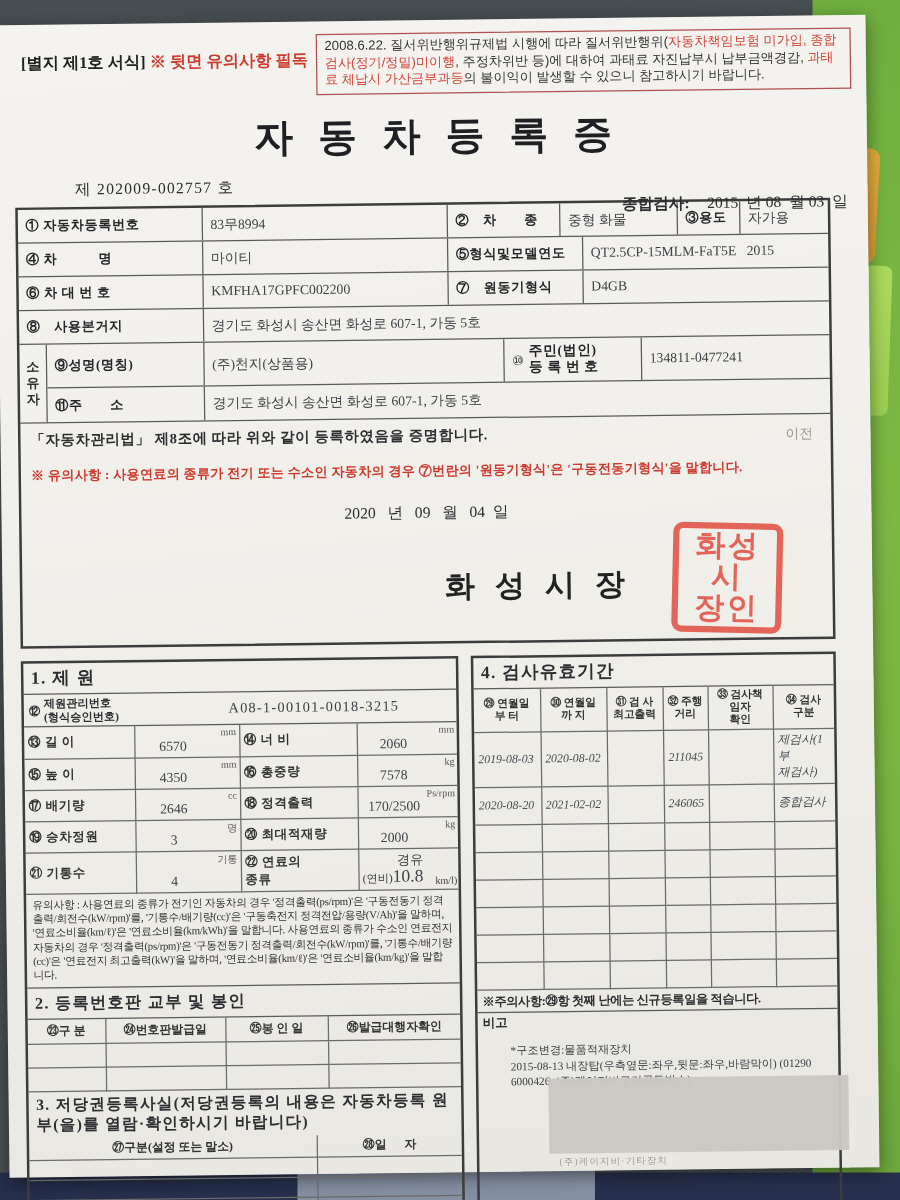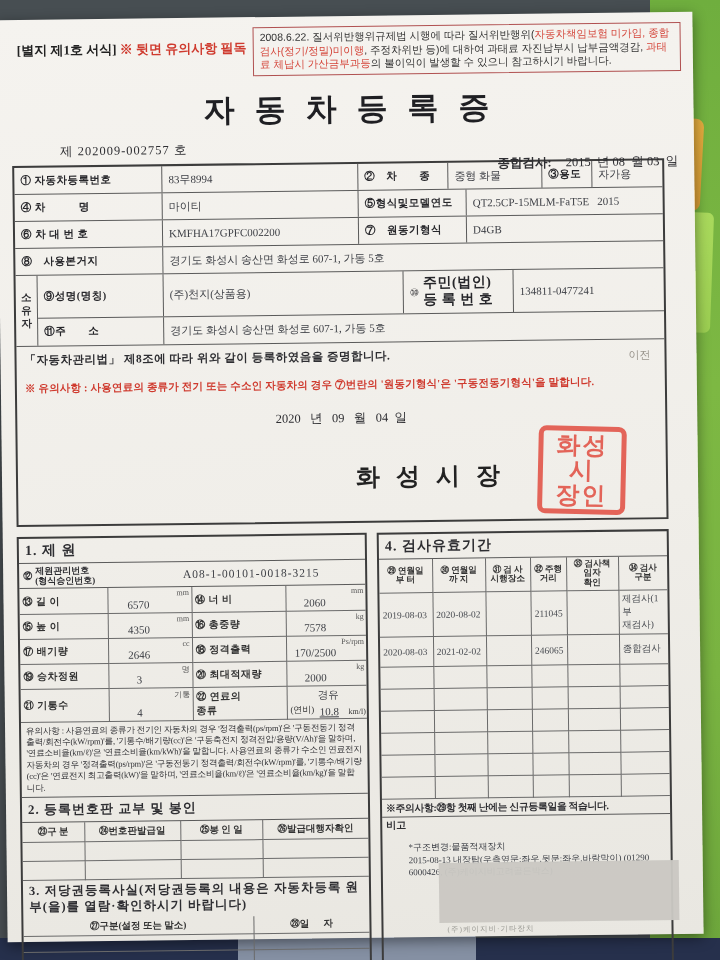--- a/index.html
+++ b/index.html
@@ -97,34 +97,34 @@
                    font-size:11.5px; color:#3f4147; letter-spacing:1px; }
   .spec-table td { height:25px; }
   .spec-lbl { font-weight:bold; font-size:10px; letter-spacing:.5px; }
   .spec-val { position:relative; }
   .spec-val .v { position:absolute; left:0; right:22px; bottom:2px; text-align:center;
                  font-size:11px; color:#3f4147; }
   .spec-val .u { position:absolute; right:2px; top:1px; font-size:8px; color:#555; }
   .fuel-cell { position:relative; font-size:9px; }
   .fuel-cell .fv { position:absolute; right:28px; top:2px; font-size:10.5px; color:#3f4147; }
   .fuel-cell .fe { position:absolute; left:3px; bottom:2px; }
-  .fuel-cell .fn { position:absolute; right:28px; bottom:1px; font-size:11px; color:#3f4147;text-decoration:underline;}
+  .fuel-cell .fn { position:absolute; right:28px; bottom:1px; font-size:14px; color:#3f4147;}
   .fuel-cell .fu { position:absolute; right:1px; bottom:2px; font-size:8px; }
 
   .spec-note { font-size:8.6px; line-height:1.32; padding:3px 5px; color:#2f2f33;
                border-bottom:1px solid #5a5a5a; letter-spacing:-0.2px; }
 
   .plate-table th { height:20px; font-weight:bold; font-size:9.5px; }
   .plate-table td { height:19px; }
   .mort-table th { height:17px; font-weight:bold; }
   .mort-table td { height:16px; }
 
   .insp-table th { font-weight:bold; white-space:pre-line; line-height:1.15; font-size:8.6px;
                    height:30px; vertical-align:middle; text-align:center; }
-  .insp-table td { height:30px; font-size:9.5px; color:#474a50; }
+  .insp-table td { height:30px; font-size:9.5px; color:#474a50;font-style:italic; }
   .insp-table td.c { text-align:center; }
   .insp-table tr.empty td { height:22px; }
   .rbox-caution { font-size:9.8px; font-weight:bold; padding:3px 4px 1px 4px;
                   border-bottom:1px solid #5a5a5a; letter-spacing:-0.3px; }
   .rbox-bigo { font-size:10px; font-weight:bold; padding:1px 4px; }
   .rbox-remarks { font-size:9px; line-height:1.4; padding:8px 6px 4px 26px; color:#3a3d44; }
   .redact-gray { position:absolute; left:432px; top:848px; width:240px; height:60px;
                  background:#cac8c3; opacity:.96; }
   .redact-faint-txt { position:absolute; left:440px; top:910px; color:#9a9a94; font-size:7.5px;
                       letter-spacing:1px; }
@@ -192,21 +192,21 @@
       <div class="owner-wrap">
         <div class="owner-side">소
 유
 자</div>
         <div class="owner-rows">
           <div class="mrow">
             <div class="mc lbl" style="width:126px">⑨성명(명칭)</div>
             <div class="mc val" style="width:240px">(주)천지(상품용)</div>
             <div class="mc" style="width:110px; gap:4px">
               <span>⑩</span>
-              <span class="lbl pl" style="font-size:14px; line-height:1.2">주민(법인)
+              <span class="lbl pl" style="font-size:11px; line-height:1.2">주민(법인)
 등 록 번 호</span>
             </div>
             <div class="mc val" style="flex:1">134811-0477241</div>
           </div>
           <div class="mrow">
             <div class="mc lbl" style="width:126px">⑪주　　소</div>
             <div class="mc val" style="flex:1">경기도 화성시 송산면 화성로 607-1, 가동 5호</div>
           </div>
         </div>
       </div>
@@ -382,39 +382,39 @@
               <col style="width:52px">
               <col>
             </colgroup>
           <tbody>
               <tr>
             <th>㉙ 연월일
 부  터</th>
             <th>㉚ 연월일
 까  지</th>
             <th>㉛ 검    사
-시행장소</th>
+최고출력</th>
             <th>㉜ 주행
 거리</th>
             <th>㉝ 검사책임자
 확인</th>
             <th>㉞ 검사
 구분</th>
           </tr>
           <tr>
             <td>2019-08-03</td>
             <td>2020-08-02</td>
             <td></td>
             <td class="c">211045</td>
             <td></td>
             <td class="pl">제검사(1부
 재검사)</td>
           </tr>
           <tr>
-            <td>2020-08-03</td>
+            <td>2020-08-20</td>
             <td>2021-02-02</td>
             <td></td>
             <td class="c">246065</td>
             <td></td>
             <td>종합검사</td>
           </tr>
           <tr class="empty">
                 <td></td>
                 <td></td>
                 <td></td>

